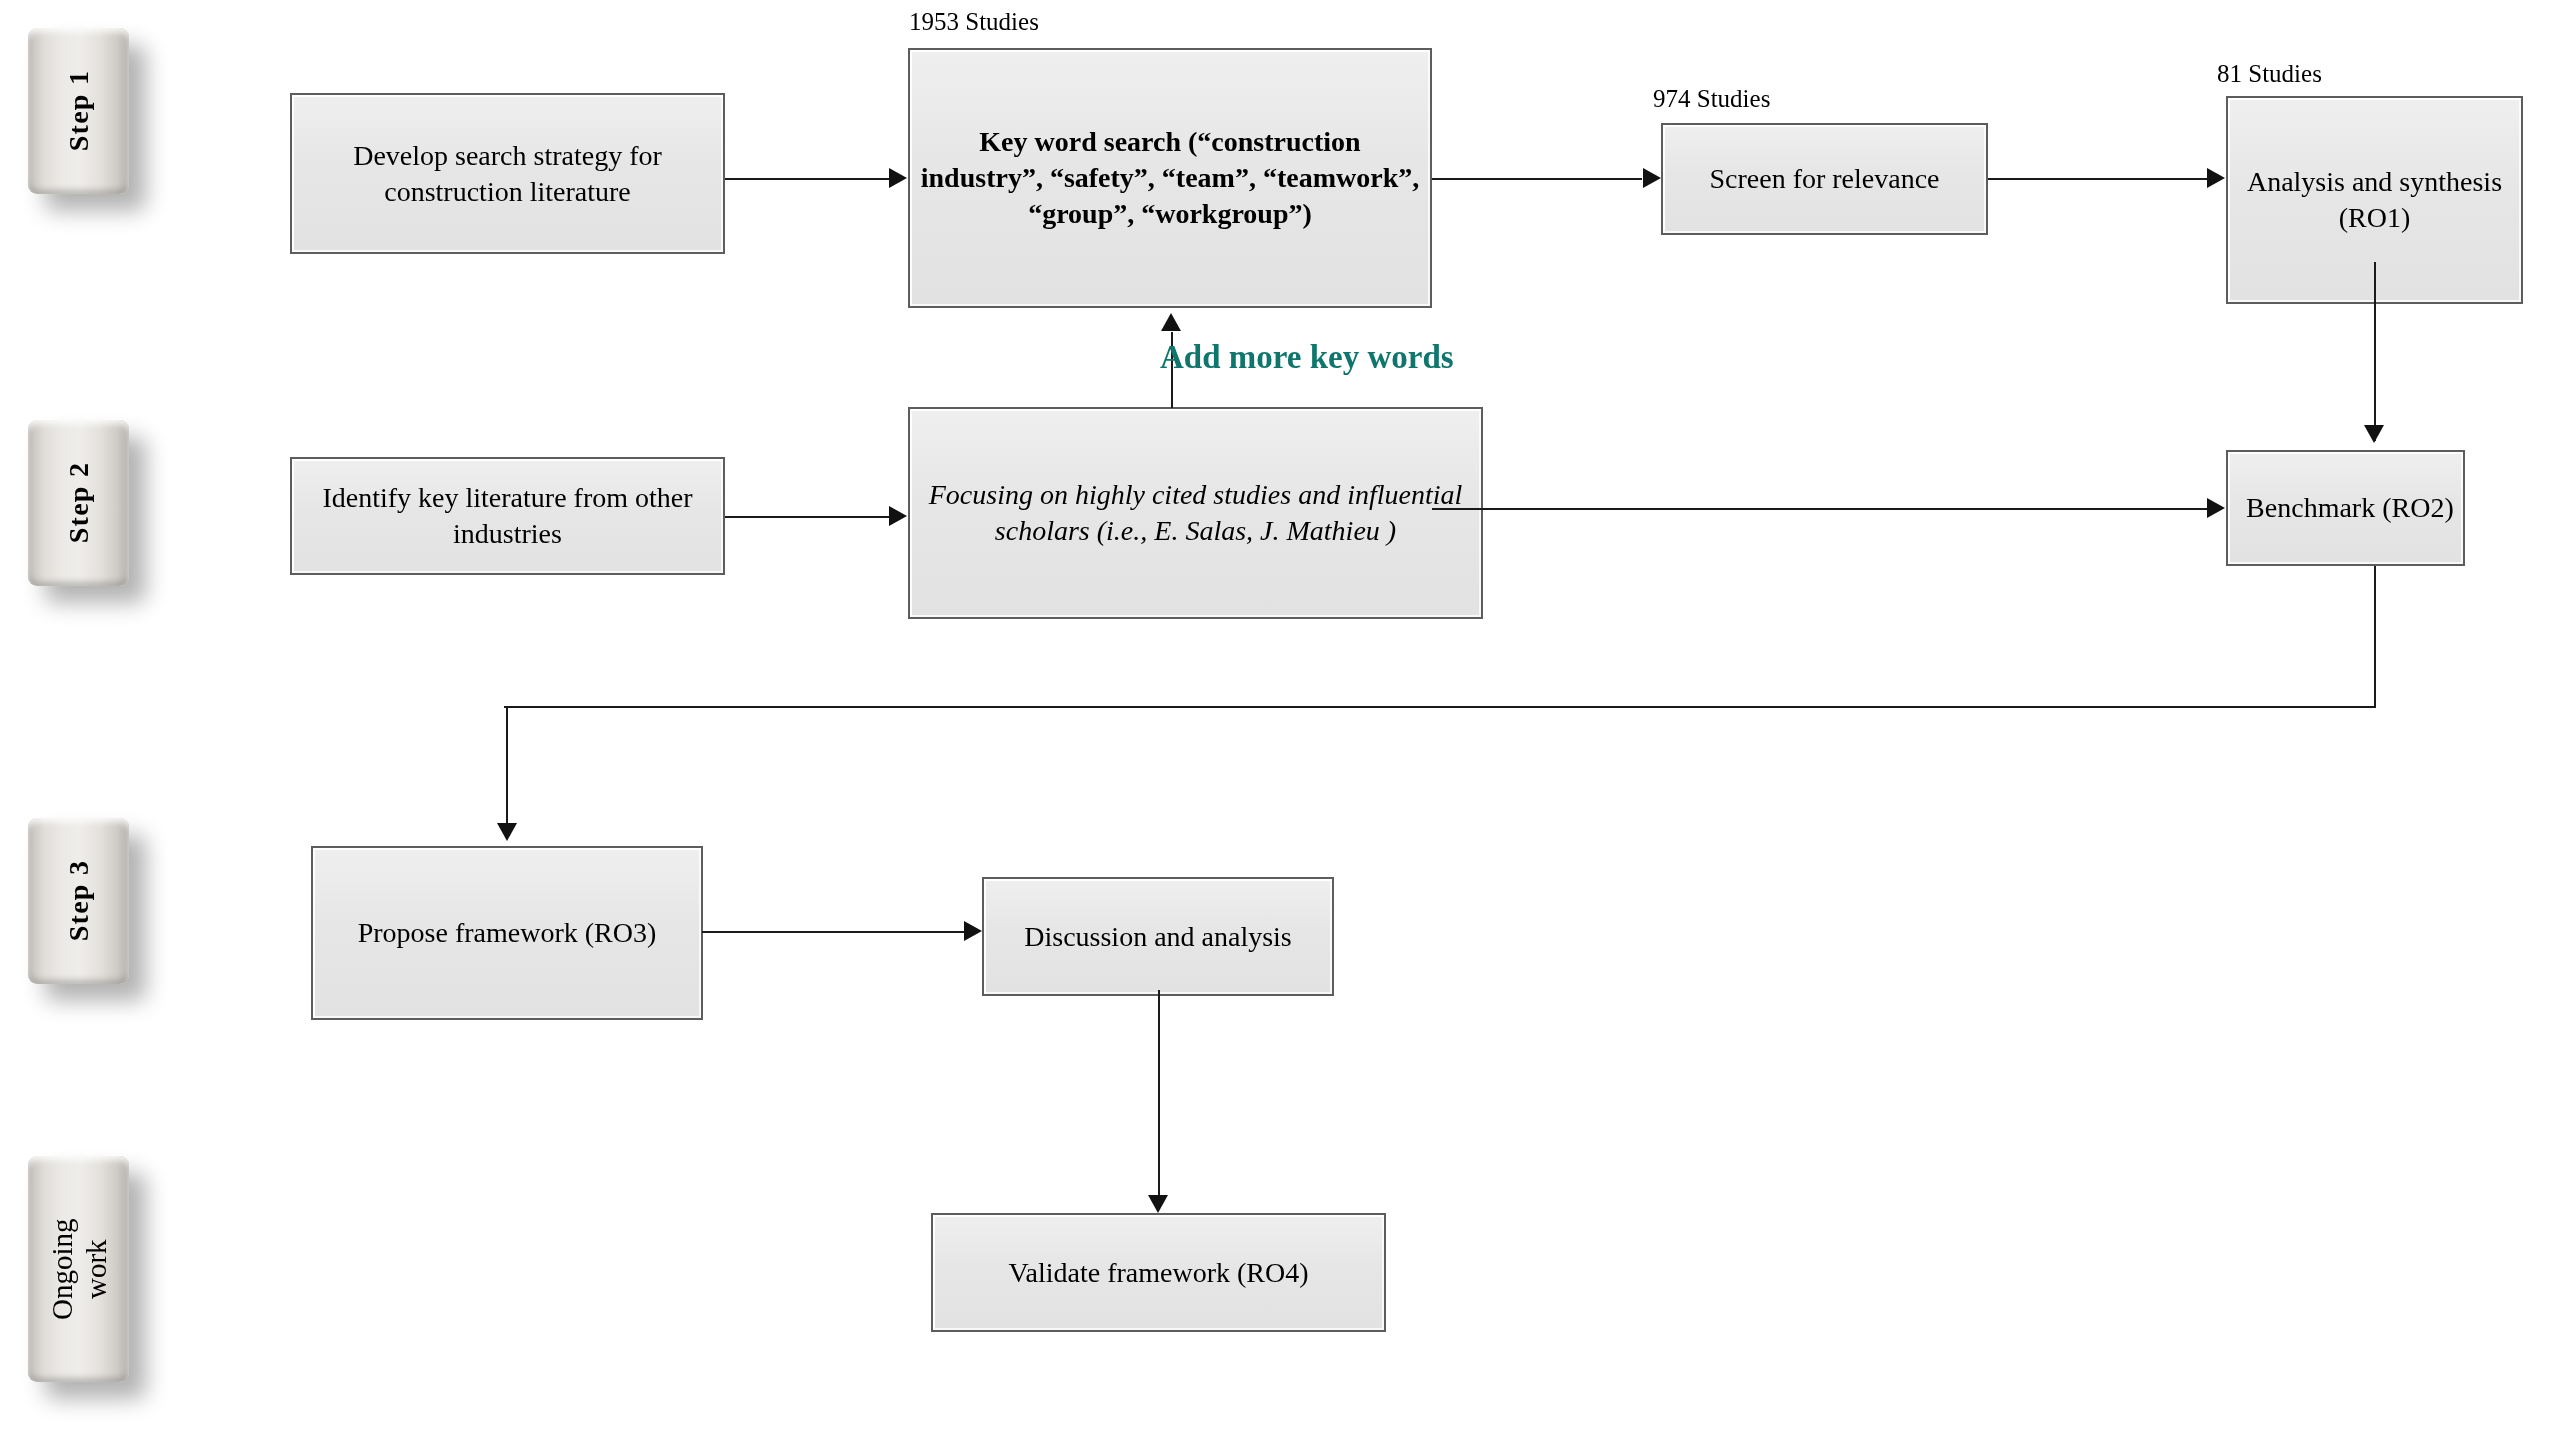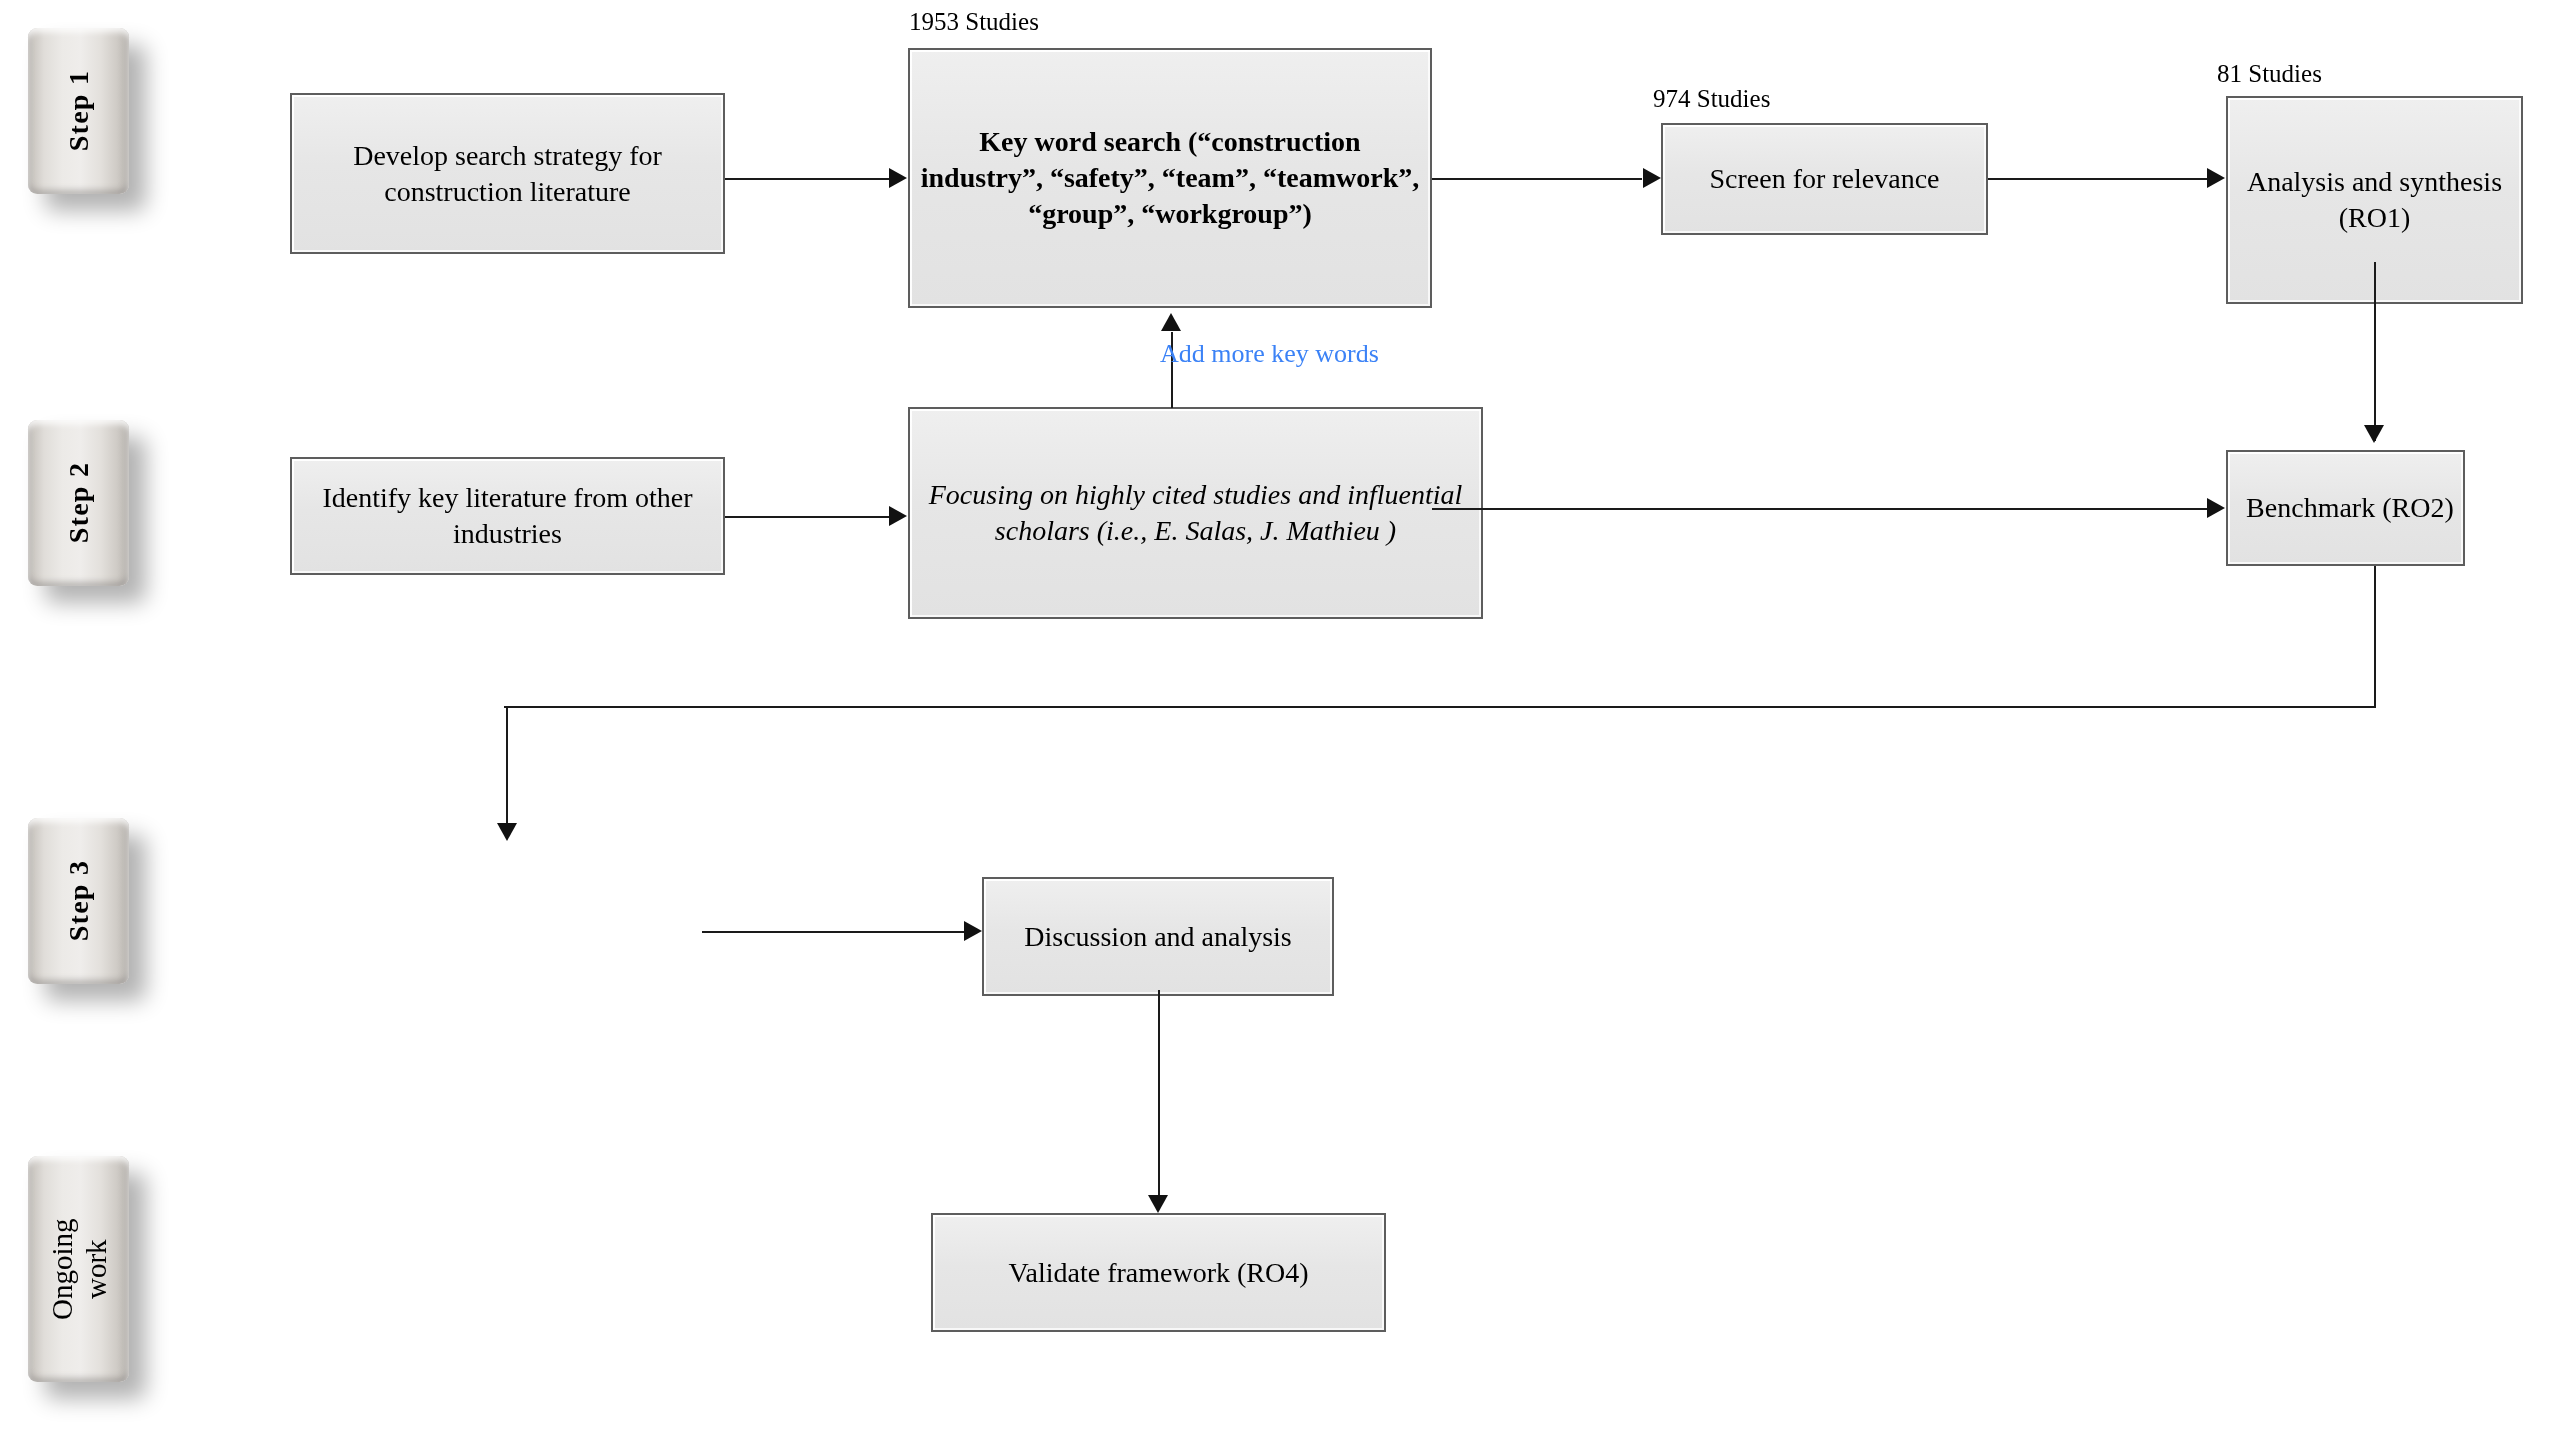--- a/index.html
+++ b/index.html
@@ -83,23 +83,24 @@
     position: absolute;
     font-size: 25px;
     color: #000000;
     white-space: nowrap;
     text-align: left;
   }
 
   
   .edge-label {
     position: absolute;
-    font-size: 26px;
-    color: #3b82f6;
+    font-size: 33px;
+    color: #0f766e;
     white-space: nowrap;
+    font-weight: bold;
   }
 
   
   .hline {
     position: absolute;
     height: 0;
     border-top: 2px solid #1a1a1a;
   }
   .vline {
     position: absolute;
@@ -201,20 +202,23 @@
   <div class="edge-label" style="left:1160px; top:339px;">Add  more key words</div>
 
   <div class="hline" style="left:1432px; top:508px; width:775px;"></div>
   <div class="arrow-r" style="left:2207px; top:498px;"></div>
 
   <div class="vline" style="left:2374px; top:566px; height:141px;"></div>
   <div class="hline" style="left:504px; top:706px; width:1872px;"></div>
   <div class="vline" style="left:506px; top:706px; height:121px;"></div>
   <div class="arrow-d" style="left:497px; top:823px;"></div>
 
+  <div class="node" style="left:311px; top:846px; width:392px; height:174px;">
+    <span class="node-text">Propose framework (RO3)</span>
+  </div>
 
   <div class="node" style="left:982px; top:871px; width:352px; height:119px;margin-top:6px;">
     <span class="node-text">Discussion and analysis</span>
   </div>
 
   <div class="hline" style="left:702px; top:931px; width:262px;"></div>
   <div class="arrow-r" style="left:964px; top:921px;"></div>
 
   <div class="vline" style="left:1158px; top:990px; height:219px;"></div>
   <div class="arrow-d" style="left:1148px; top:1195px;"></div>

